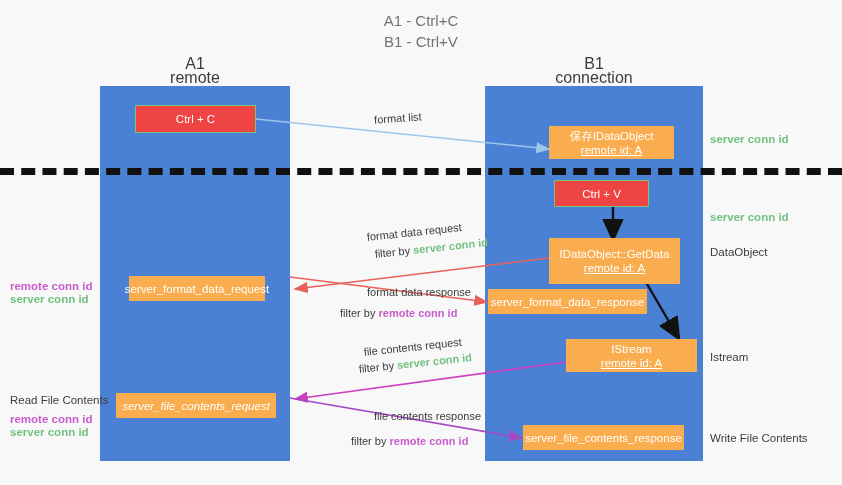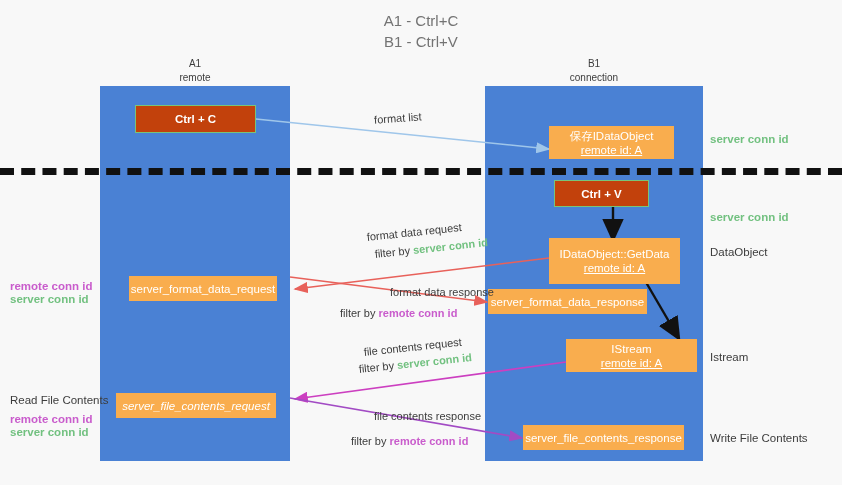--- a/index.html
+++ b/index.html
@@ -33,21 +33,21 @@
     text-align: center;
     font-size: 15px;
     color: #737373;
     line-height: 21px;
     white-space: pre;
   }
 
   
   .col-head {
     text-align: center;
-    font-size: 10px;
+    font-size: 16px;
     color: #3c3c3c;
     line-height: 14px;
     white-space: pre;
   }
   #head-a1 { left: 100px; top: 57px; width: 190px; }
   #head-b1 { left: 485px; top: 57px; width: 218px; }
 
   
   .lane {
     background: #4a81d4;
@@ -62,21 +62,21 @@
     flex-direction: column;
     align-items: center;
     justify-content: center;
     color: #ffffff;
     font-size: 11.5px;
     line-height: 14px;
     text-align: center;
     padding: 2px 4px;
     border: 1px solid rgba(255,255,255,0.25);
   }
-  .node.green { background: #c2410c; border-color: #78c47a; font-weight: bold; }
+  .node.green { background: #ef4444; border-color: #78c47a; }
   .node.orange { background: #f9ad4e; border-color: #f9ad4e; }
   .node .l2 { font-size: 11.5px; text-decoration: underline; }
 
   
   .side-label {
     font-size: 11.5px;
     line-height: 14px;
     color: #3c3c3c;
     white-space: pre;
   }
@@ -157,21 +157,21 @@
 
   <div class="abs node green" style="left:554px; top:180px; width:95px; height:27px;">
     <span>Ctrl + V</span>
   </div>
 
   <div class="abs node orange" style="left:549px; top:238px; width:131px; height:46px;">
     <span>IDataObject::GetData</span>
     <span class="l2">remote id: A</span>
   </div>
 
-  <div class="abs node orange" style="left:129px; top:276px; width:148px; height:25px;">
+  <div class="abs node orange" style="left:129px; top:276px; width:136px; height:25px;">
     <span>server_format_data_request</span>
   </div>
 
   <div class="abs node orange" style="left:488px; top:289px; width:159px; height:25px;">
     <span>server_format_data_response</span>
   </div>
 
   <div class="abs node orange" style="left:566px; top:339px; width:131px; height:33px;">
     <span>IStream</span>
     <span class="l2">remote id: A</span>
@@ -204,21 +204,21 @@
 
   <div class="abs edge-label" style="left:374px; top:111px; transform: rotate(-4deg);">format list</div>
 
   <div class="abs edge-label" style="left:366px; top:230px; transform: rotate(-6deg); transform-origin:left top;">
     <span>format data request</span>
   </div>
   <div class="abs edge-label" style="left:374px; top:247px; transform: rotate(-6deg); transform-origin:left top;">
     <span>filter by </span><b class="conn-server">server conn id</b>
   </div>
 
-  <div class="abs edge-label" style="left:367px; top:285px;margin-left:23px;">format data response</div>
+  <div class="abs edge-label" style="left:367px; top:285px;">format data response</div>
   <div class="abs edge-label" style="left:340px; top:306px;">
     <span>filter by </span><b class="conn-remote">remote conn id</b>
   </div>
 
   <div class="abs edge-label" style="left:363px; top:345px; transform: rotate(-6deg); transform-origin:left top;">
     <span>file contents request</span>
   </div>
   <div class="abs edge-label" style="left:358px; top:362px; transform: rotate(-6deg); transform-origin:left top;">
     <span>filter by </span><b class="conn-server">server conn id</b>
   </div>

